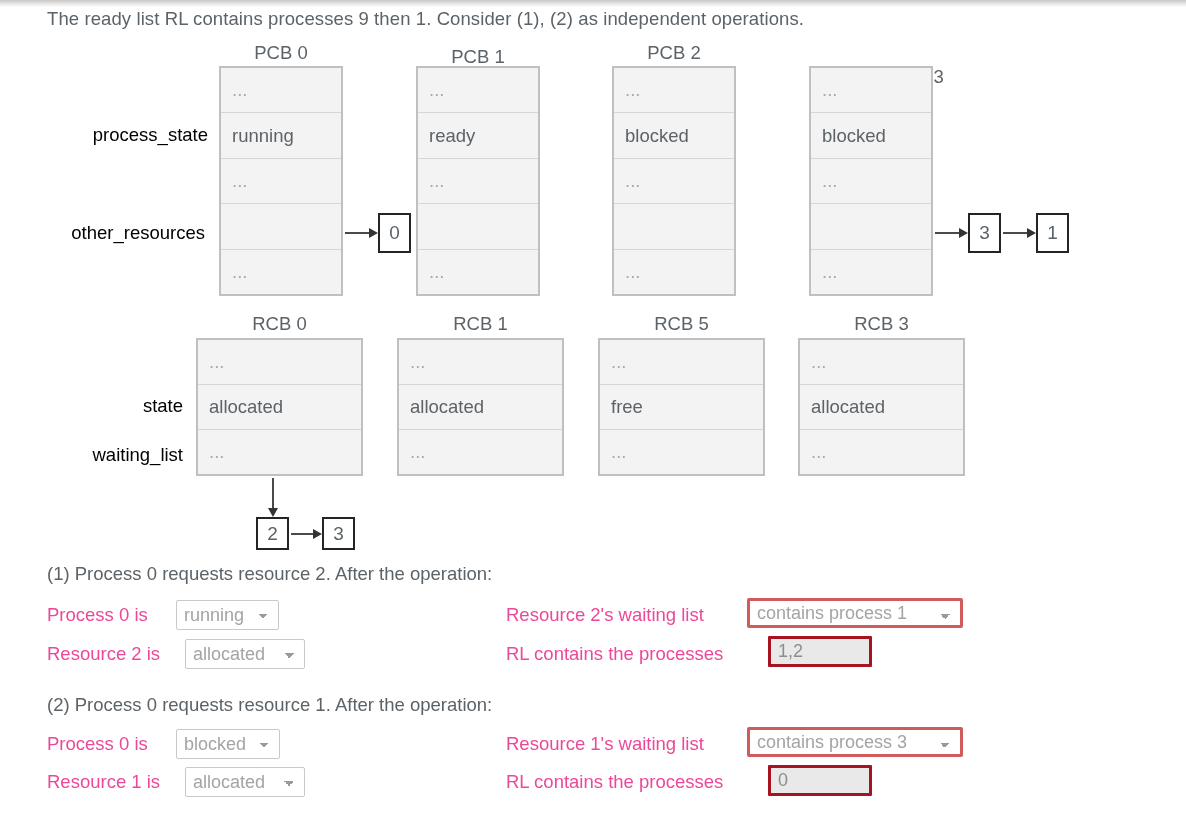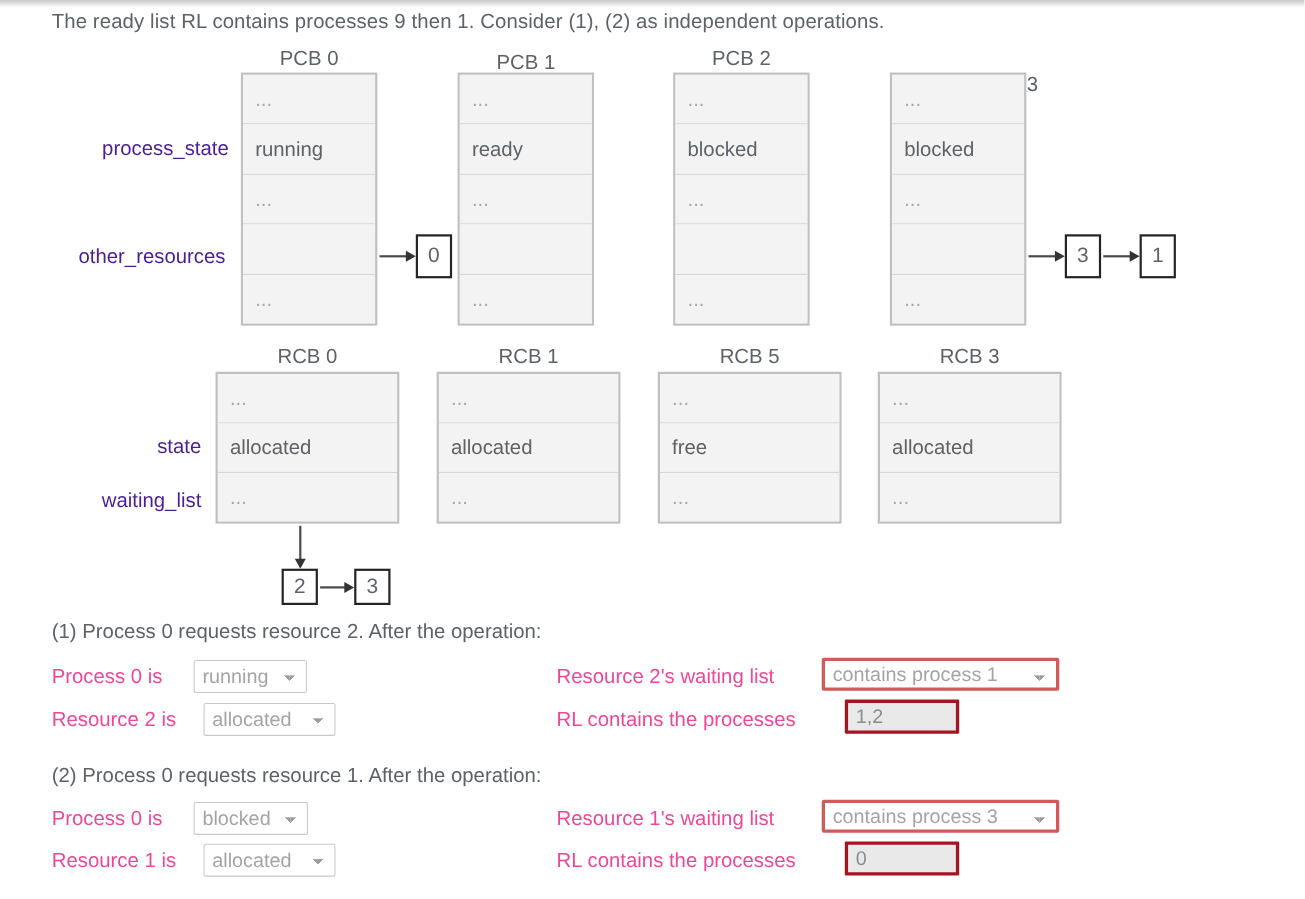--- a/index.html
+++ b/index.html
@@ -63,21 +63,21 @@
   .blk .cell:last-child { border-bottom: none; }
   .blk .cell.dots {
     color: #a9a9a9;
     font-size: 18.5px;
   }
   .blk .cell.empty { }
 
   .row-label {
     position: absolute;
     font-size: 18.5px;
-    color: #4c1d95;
+    color: #000000;
     text-align: right;
     white-space: nowrap;
   }
 
   
   .node {
     position: absolute;
     border: 2px solid #242424;
     background: #ffffff;
     display: flex;

